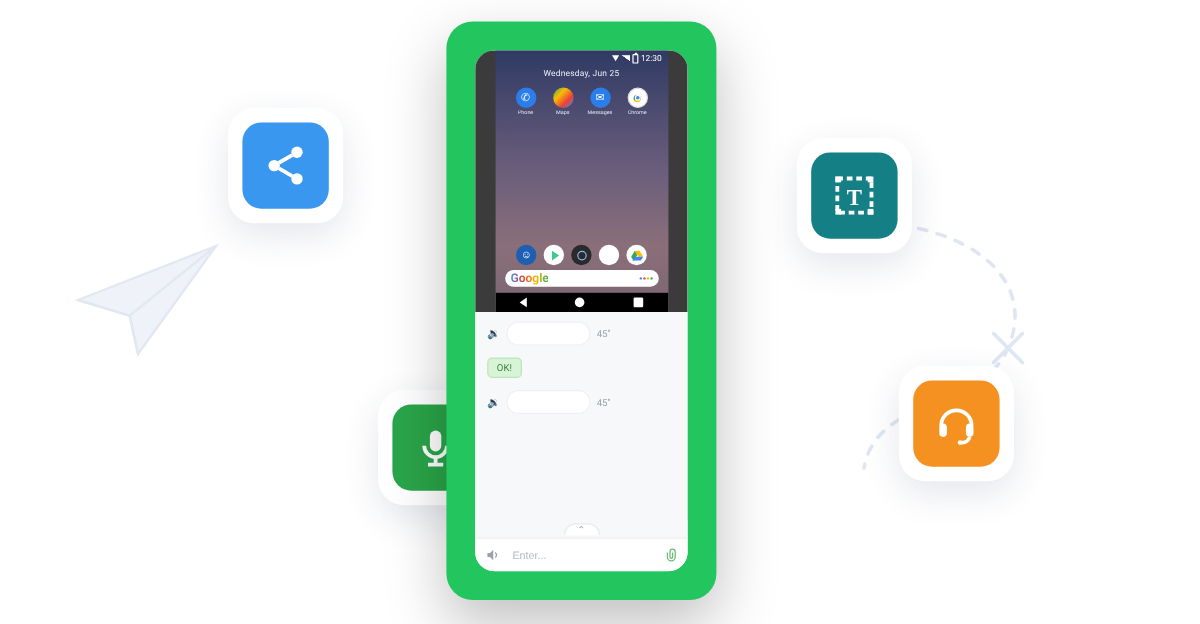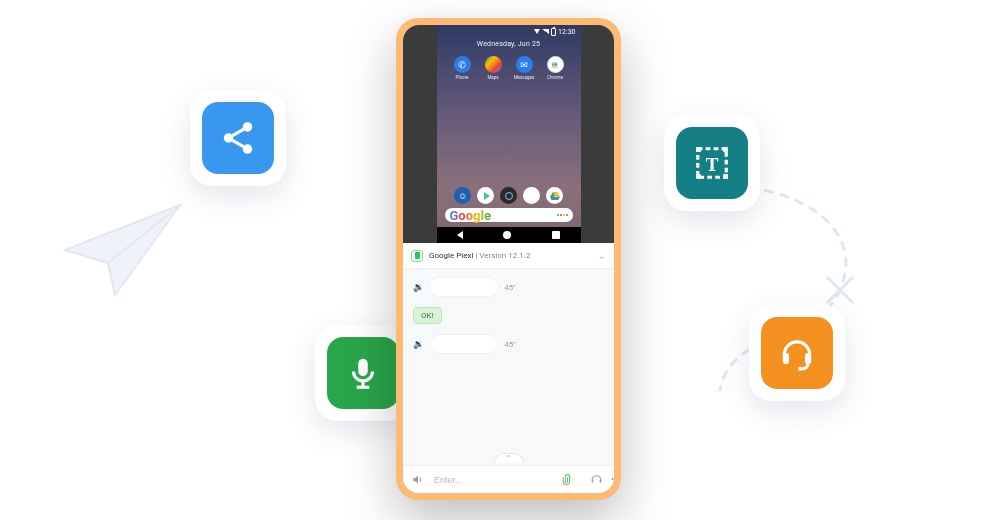--- a/index.html
+++ b/index.html
@@ -20,21 +20,21 @@
   .t-blue{left:190px;top:90px}
   .t-blue .tile-inner{background:#3a97f0}
   .t-teal{right:240px;top:115px}
   .t-teal .tile-inner{background:#147f85}
   .t-green{left:315px;top:325px}
   .t-green .tile-inner{background:#2aa54a}
   .t-orange{right:155px;top:305px}
   .t-orange .tile-inner{background:#f59121}
 
   
-  .phone{position:absolute;left:396px;top:18px;width:225px;height:482px;background:#fdba74;border-radius:22px;padding:7px;box-shadow:0 20px 50px rgba(0,0,0,.25)}
+  .phone{position:absolute;left:372px;top:18px;width:225px;height:482px;background:#22c55e;border-radius:22px;padding:24px;box-shadow:0 20px 50px rgba(0,0,0,.25)}
   .phone-screen{width:100%;height:100%;border-radius:16px;overflow:hidden;display:flex;flex-direction:column;background:#f2f3f5}
 
   
   .android{height:218px;background:#3b3b3b;display:flex;justify-content:center;position:relative}
   .android-inner{width:144px;height:100%;background:linear-gradient(180deg,#2f3a64 0%,#6a5d7b 45%,#8a6f7a 75%,#7b6670 100%);position:relative;overflow:hidden}
   .status-bar{height:13px;display:flex;align-items:center;justify-content:flex-end;gap:2px;padding:0 5px;color:#fff;font-size:7px}
   .status-bar .tri{width:0;height:0;border-left:3px solid transparent;border-right:3px solid transparent;border-bottom:5px solid #fff;transform:rotate(180deg)}
   .status-bar .sig{width:7px;height:5px;background:linear-gradient(to top right,transparent 48%,#fff 52%)}
   .status-bar .batt{width:5px;height:8px;border:1px solid #fff;border-radius:1px;position:relative}
   .status-bar .batt:before{content:"";position:absolute;top:-2px;left:1px;width:2px;height:1px;background:#fff}
@@ -55,21 +55,21 @@
   .dock .ico{width:17px;height:17px;border-radius:50%;display:flex;align-items:center;justify-content:center;font-size:9px;color:#fff}
   .i-contacts{background:#1e5fb3}
   .i-play{background:#fff}
   .i-play:after{content:"";width:0;height:0;border-left:6px solid #3bcc8c;border-top:4px solid transparent;border-bottom:4px solid transparent;margin-left:2px}
   .i-camera{background:#2a2a2a}
   .i-camera:after{content:"";width:6px;height:6px;border-radius:50%;border:1px solid #8ab4f8}
   .i-cal{background:#fff;color:#4285f4;font-size:7px;font-weight:700}
   .i-drive{background:#fff}
   .i-drive svg{width:12px;height:12px}
   .searchbar{margin:0 8px 5px;height:14px;background:#fff;border-radius:8px;display:flex;align-items:center;justify-content:space-between;padding:0 5px}
-  .g-logo{font-size:13px;font-weight:700;background:linear-gradient(90deg,#4285f4,#ea4335,#fbbc05,#34a853);-webkit-background-clip:text;background-clip:text;color:transparent}
+  .g-logo{font-size:10px;font-weight:700;background:linear-gradient(90deg,#4285f4,#ea4335,#fbbc05,#34a853);-webkit-background-clip:text;background-clip:text;color:transparent}
   .mic-dot{display:flex;gap:1px}
   .mic-dot span{width:2px;height:2px;border-radius:50%}
   .navbar{height:16px;background:#000;display:flex;align-items:center;justify-content:space-around}
   .nav-tri{width:0;height:0;border-top:4px solid transparent;border-bottom:4px solid transparent;border-right:6px solid #fff}
   .nav-circ{width:8px;height:8px;border-radius:50%;background:#fff}
   .nav-sq{width:8px;height:8px;background:#fff;border-radius:1px}
 
   
   .chat{flex:1;background:#f7f8fa;display:flex;flex-direction:column;min-height:0}
   .chat-head{height:26px;background:#fff;border-bottom:1px solid #eceef1;display:flex;align-items:center;padding:0 8px;gap:6px}
@@ -224,27 +224,20 @@
           <div class="navbar">
             <span class="nav-tri"></span>
             <span class="nav-circ"></span>
             <span class="nav-sq"></span>
           </div>
         </div>
       </div>
     </div>
 
     <div class="chat">
-      <div class="chat-head">
-        <span class="chip"></span>
-        <span class="title">
-          <span>Google Piexl</span><span class="ver"><span> | </span><span>Version 12.1.2</span></span>
-        </span>
-        <span class="chev">⌄</span>
-      </div>
       <div class="msgs">
         <div class="msg-row">
           <span class="sp-icon">🔉</span>
           <div class="bubble"></div>
           <span class="dur">45''</span>
         </div>
         <div class="reply">
           <span class="ok">OK!</span>
         </div>
         <div class="msg-row">

